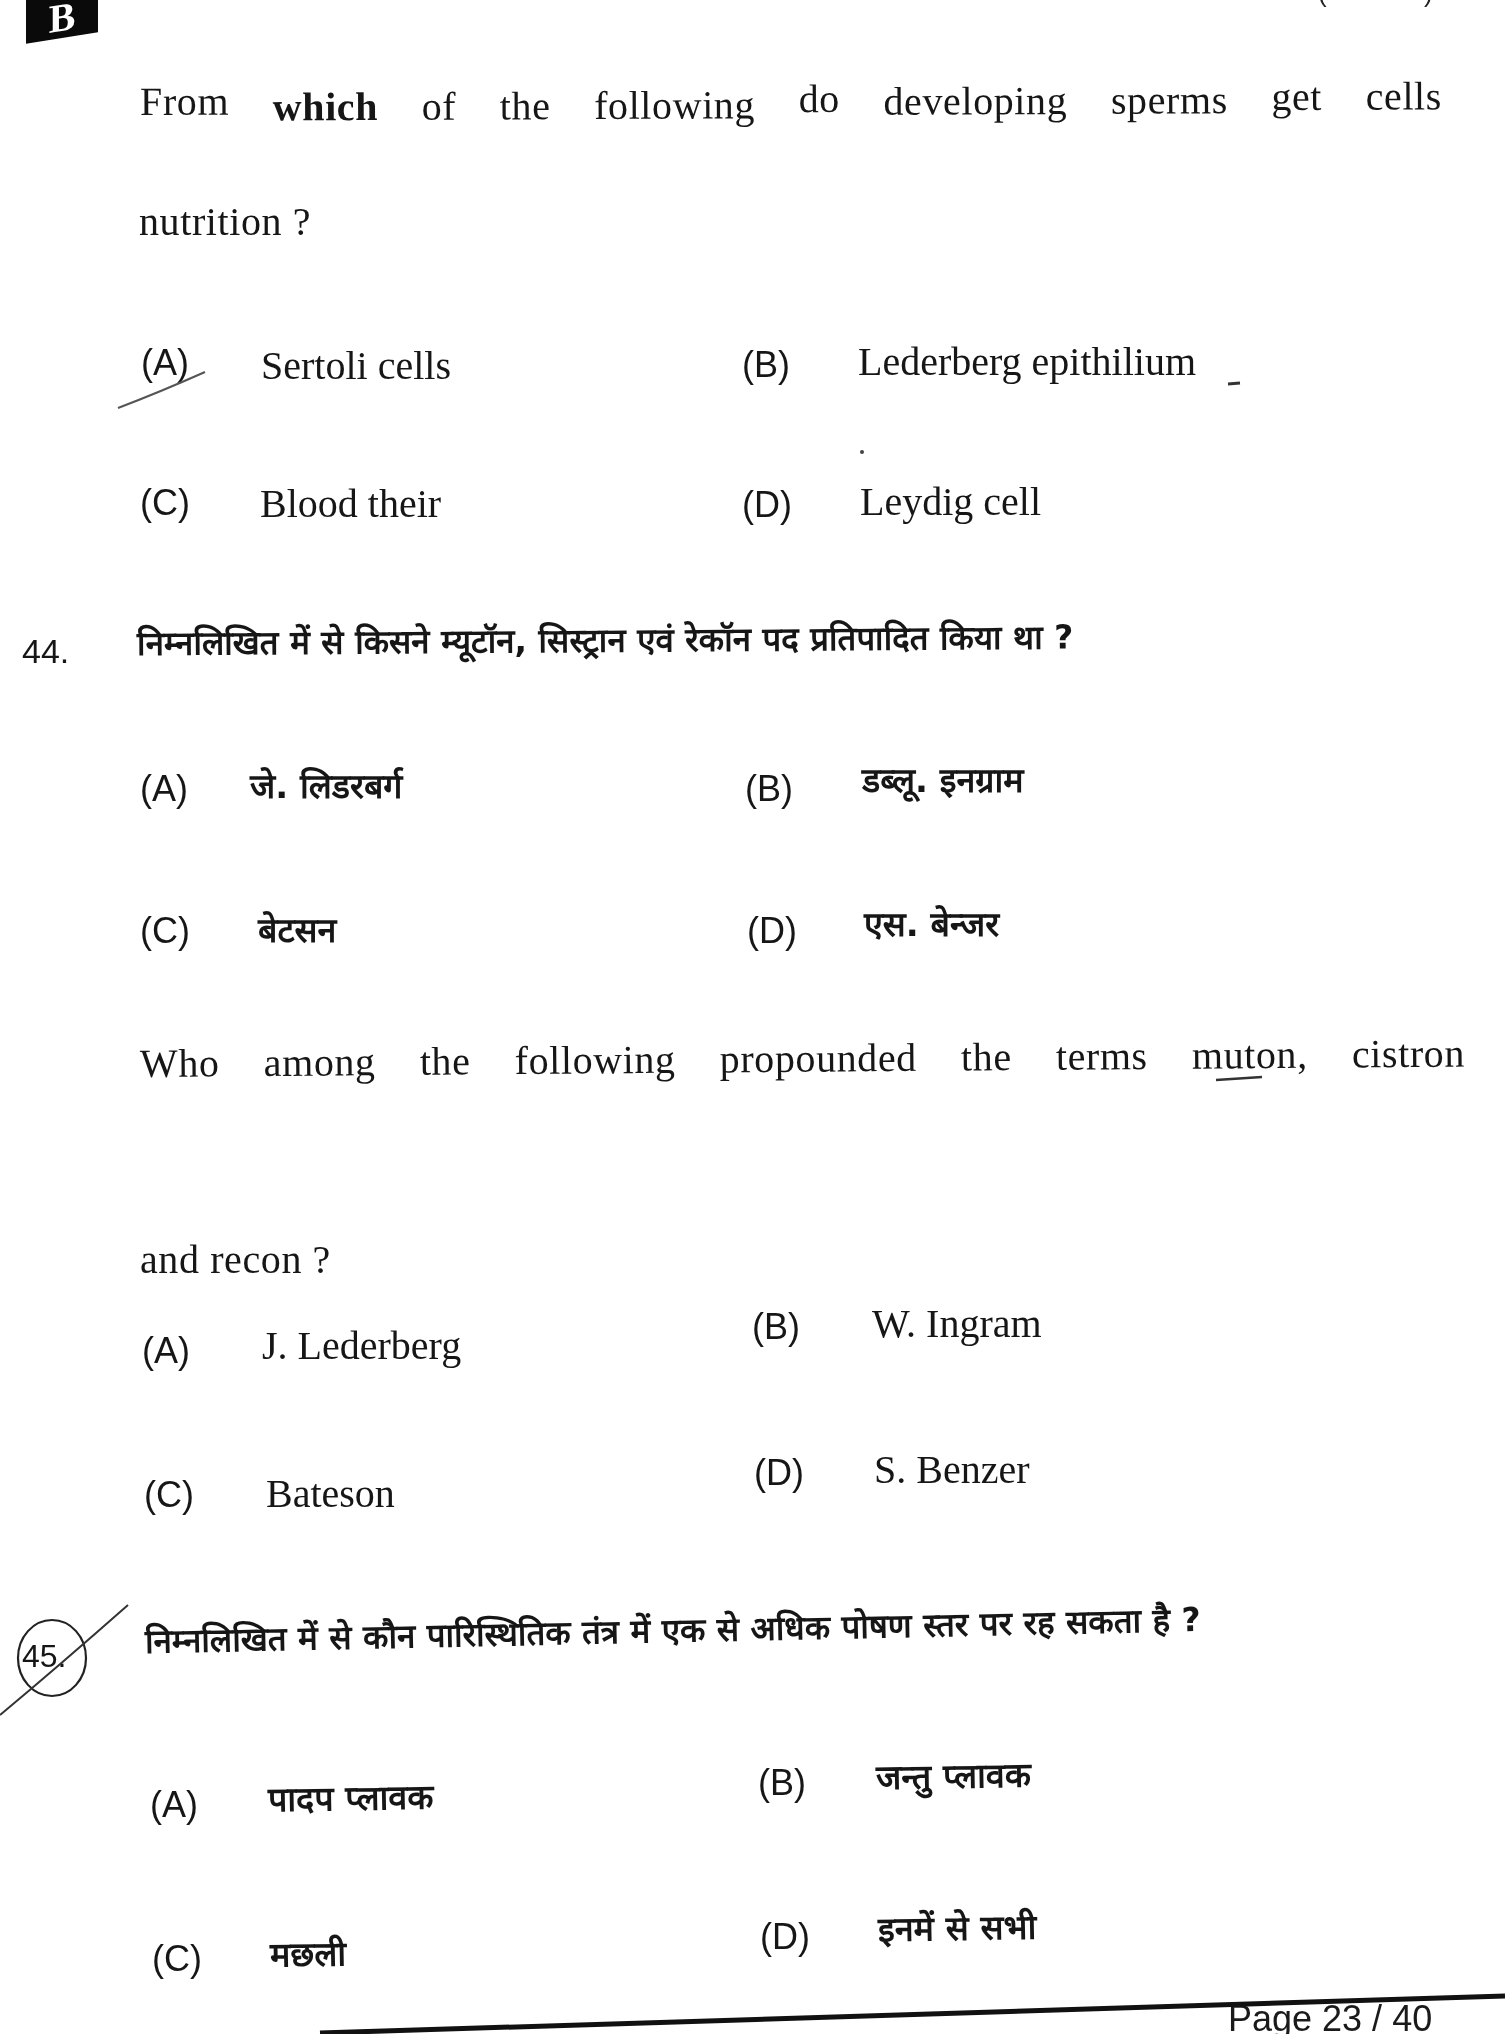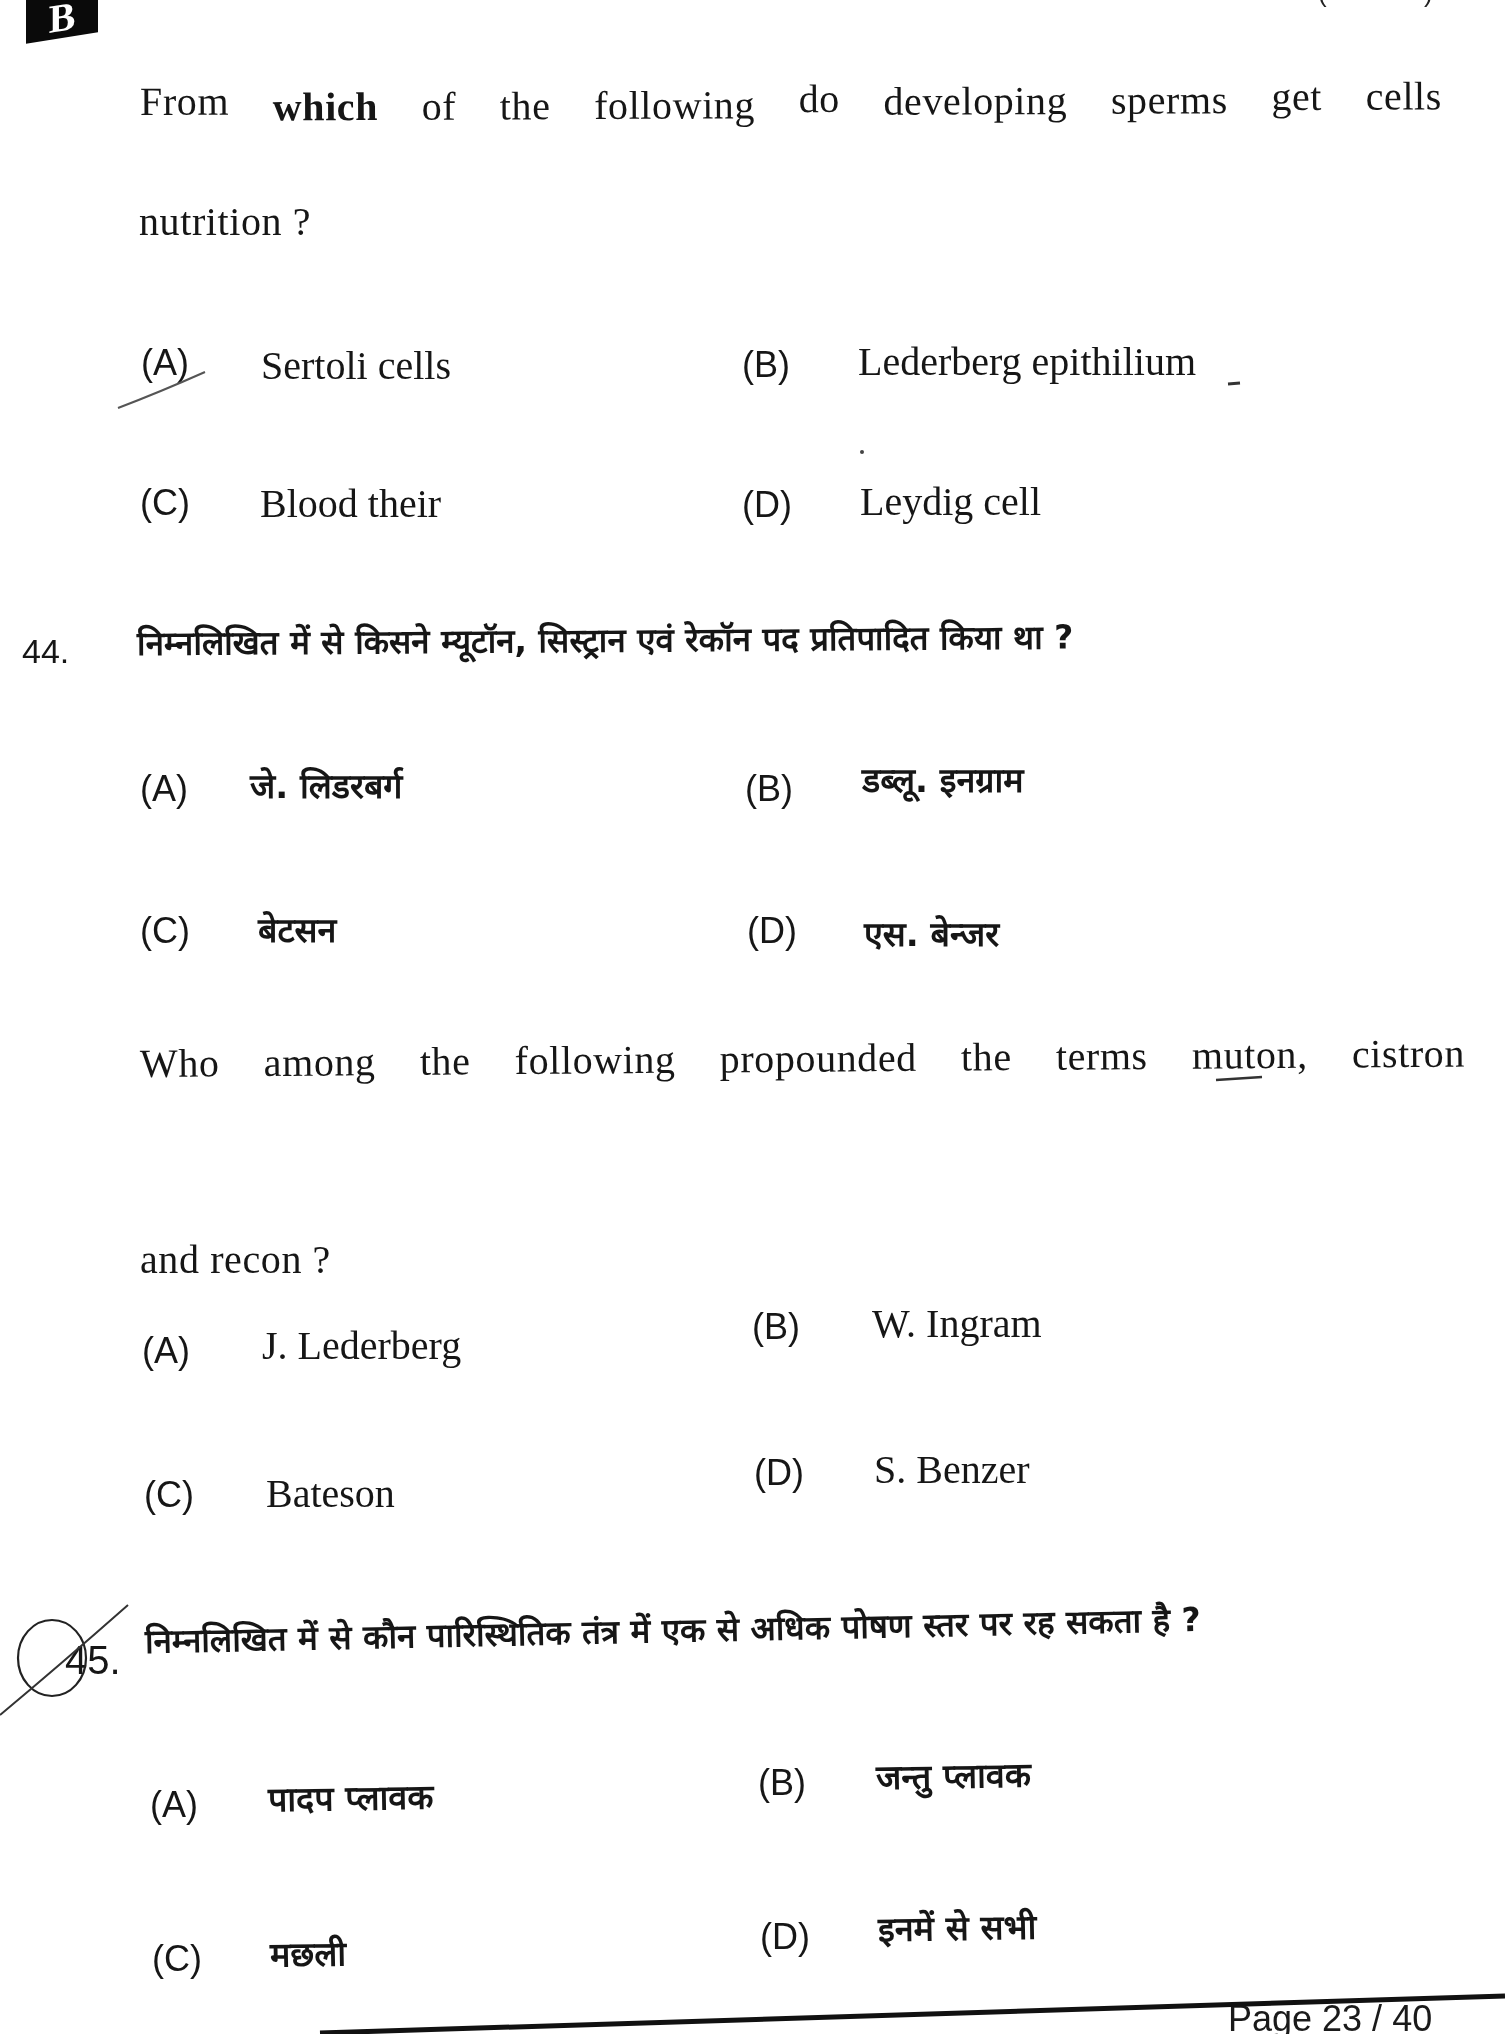--- a/index.html
+++ b/index.html
@@ -61,21 +61,21 @@
 <div class="abs qnum" style="left:22px; top:632px;">44.</div>
 <div class="abs hi-q" style="left:137px; top:620px; transform:rotate(-0.4deg); transform-origin:left center;">निम्नलिखित में से किसने म्यूटॉन, सिस्ट्रान एवं रेकॉन पद प्रतिपादित किया था ?</div>
 
 <div class="abs label" style="left:140px; top:768px;">(A)</div>
 <div class="abs hi" style="left:250px; top:762px;">जे. लिडरबर्ग</div>
 <div class="abs label" style="left:745px; top:768px;">(B)</div>
 <div class="abs hi" style="left:862px; top:756px;">डब्लू. इनग्राम</div>
 <div class="abs label" style="left:140px; top:910px;">(C)</div>
 <div class="abs hi" style="left:258px; top:906px;">बेटसन</div>
 <div class="abs label" style="left:747px; top:910px;">(D)</div>
-<div class="abs hi" style="left:864px; top:900px;margin-top:10px;">एस. बेन्जर</div>
+<div class="abs hi" style="left:864px; top:900px;">एस. बेन्जर</div>
 
 <div class="abs en-q justify-line" style="left:140px; top:1040px; width:1325px; transform:rotate(-0.45deg); transform-origin:left center;">
   <span>Who</span>
   <span>among</span>
   <span>the</span>
   <span>following</span>
   <span>propounded</span>
   <span>the</span>
   <span>terms</span>
   <span>muton,</span>
@@ -85,21 +85,21 @@
 
 <div class="abs label" style="left:142px; top:1330px;">(A)</div>
 <div class="abs en-opt" style="left:262px; top:1322px;">J. Lederberg</div>
 <div class="abs label" style="left:752px; top:1306px;">(B)</div>
 <div class="abs en-opt" style="left:872px; top:1300px;">W. Ingram</div>
 <div class="abs label" style="left:144px; top:1474px;">(C)</div>
 <div class="abs en-opt" style="left:266px; top:1470px;">Bateson</div>
 <div class="abs label" style="left:754px; top:1452px;">(D)</div>
 <div class="abs en-opt" style="left:874px; top:1446px;">S. Benzer</div>
 
-<div class="abs qnum" style="left:22px; top:1638px; font-size:40px;margin-left:43px;">45.</div>
+<div class="abs qnum" style="left:22px; top:1638px; font-size:32px;">45.</div>
 <div class="abs hi-q" style="left:145px; top:1618px; transform:rotate(-1.2deg); transform-origin:left center;">निम्नलिखित में से कौन पारिस्थितिक तंत्र में एक से अधिक पोषण स्तर पर रह सकता है ?</div>
 
 <div class="abs label" style="left:150px; top:1784px;">(A)</div>
 <div class="abs hi" style="left:268px; top:1774px; transform:rotate(-1deg);">पादप प्लावक</div>
 <div class="abs label" style="left:758px; top:1762px;">(B)</div>
 <div class="abs hi" style="left:876px; top:1752px; transform:rotate(-1deg);">जन्तु प्लावक</div>
 <div class="abs label" style="left:152px; top:1938px;">(C)</div>
 <div class="abs hi" style="left:270px; top:1930px; transform:rotate(-1deg);">मछली</div>
 <div class="abs label" style="left:760px; top:1916px;">(D)</div>
 <div class="abs hi" style="left:878px; top:1904px; transform:rotate(-1deg);">इनमें से सभी</div>

